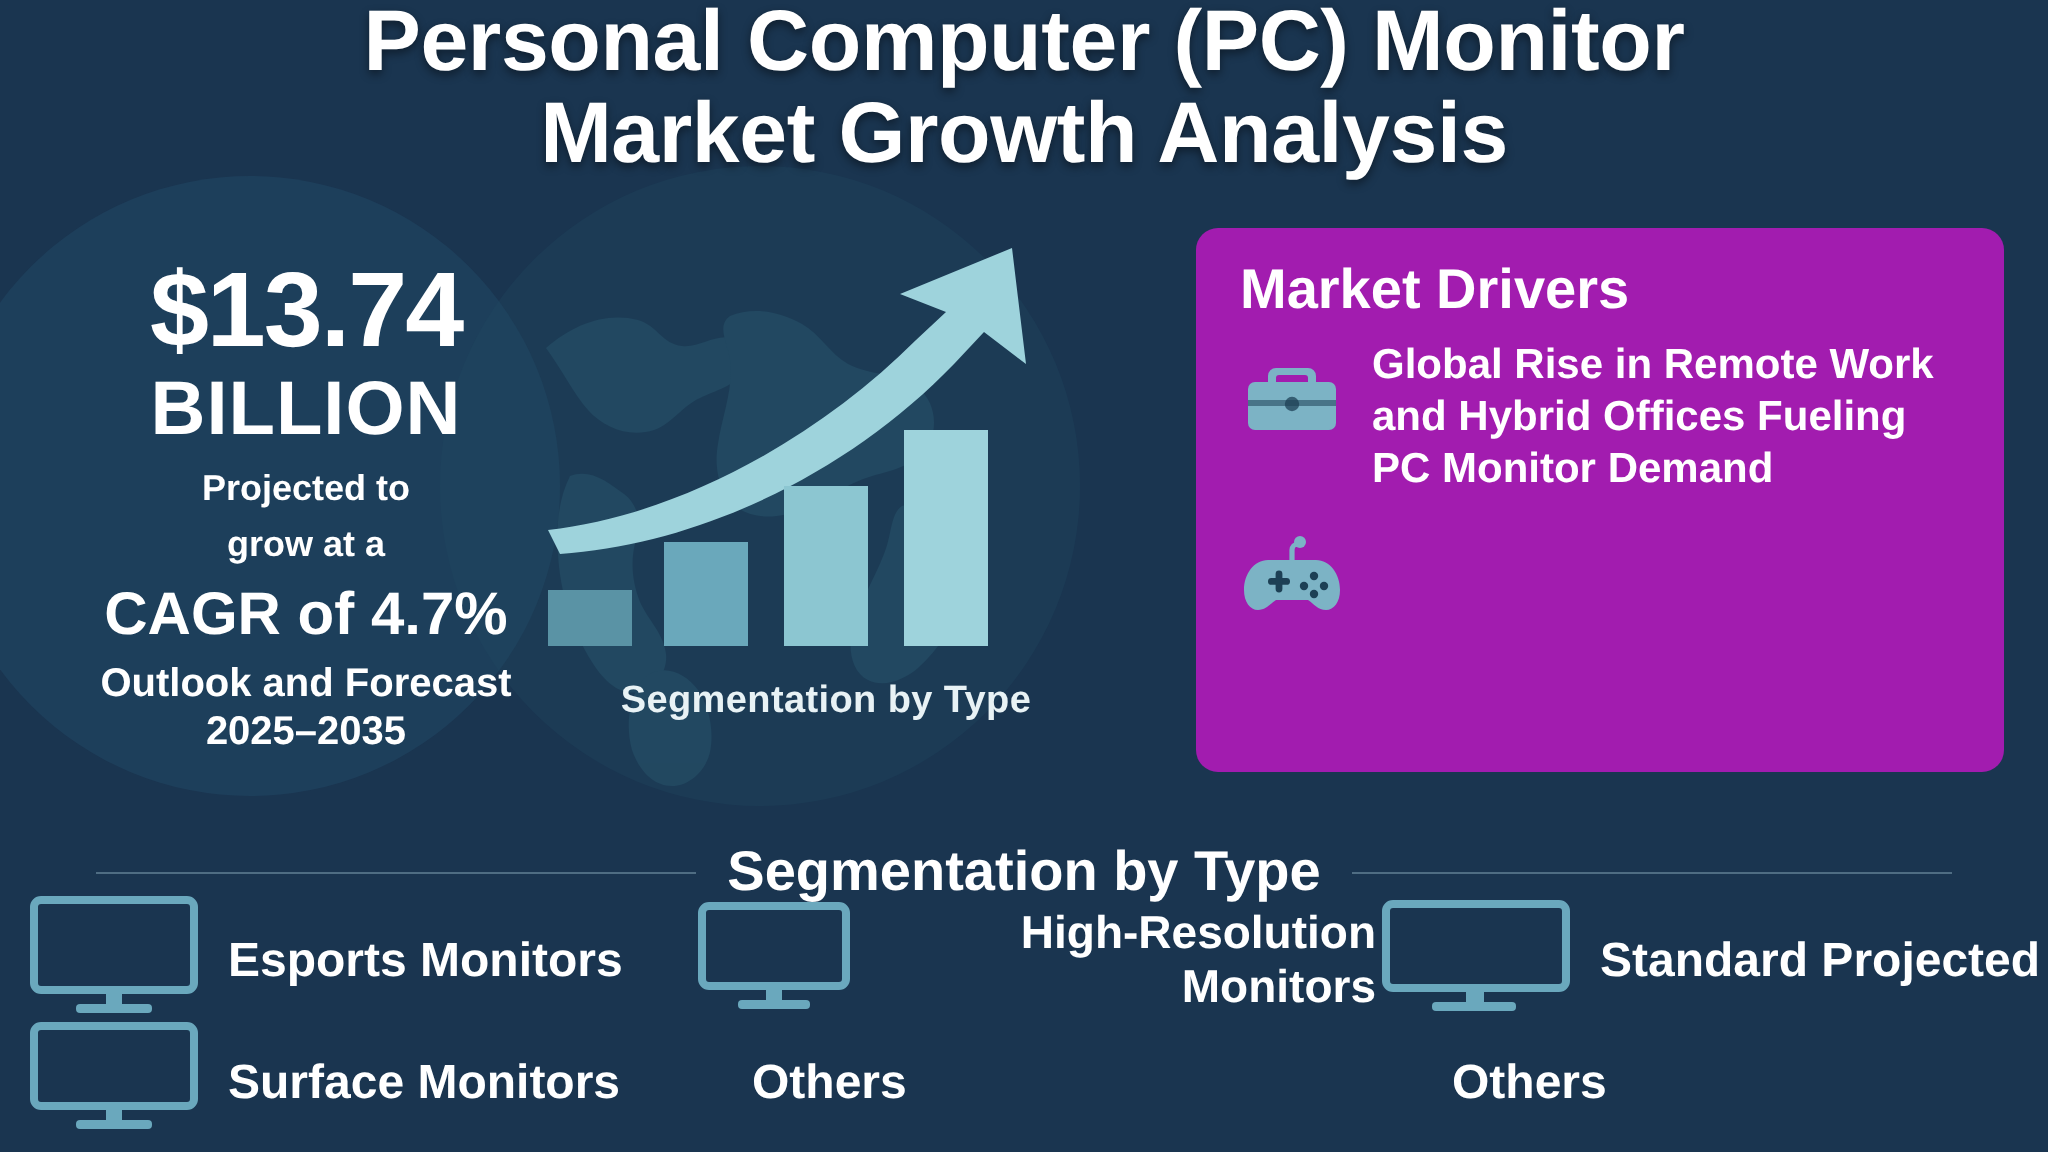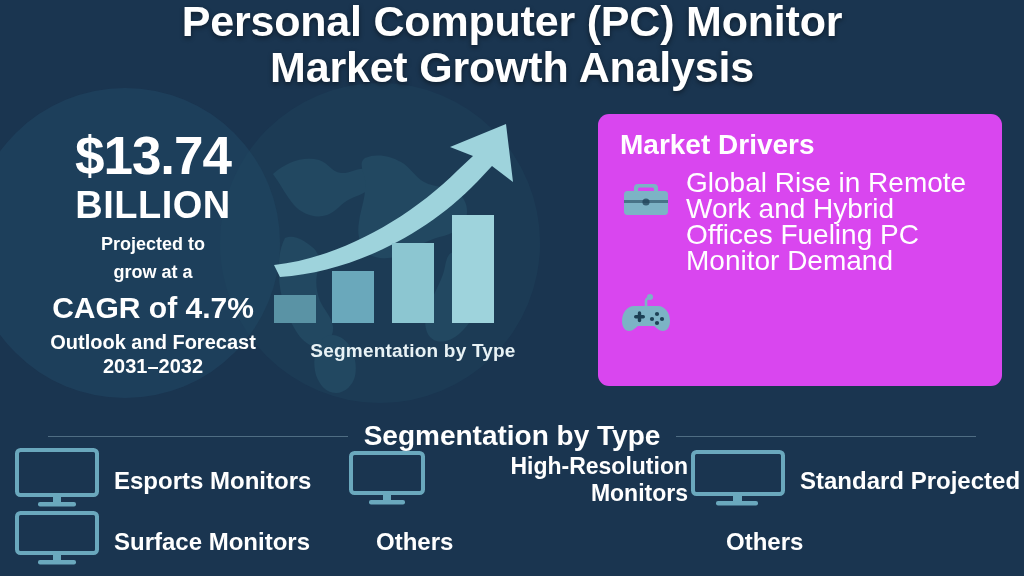--- a/index.html
+++ b/index.html
@@ -58,27 +58,27 @@
   .arrow-svg { position:absolute; left:0; top:0; width:300px; height:230px; }
   .chart-caption {
     position:absolute; left:0; bottom:8px; width:290px;
     text-align:center; font-size:19px; font-weight:bold;
     color:#e8f2f5; letter-spacing:.2px;
   }
 
   
   .drivers-panel {
     position:absolute; left:598px; top:114px; width:404px; height:272px;
-    background:#d946ef; border-radius:11px;
+    background:#a21caf; border-radius:11px;
     padding:14px 18px 0 22px;
   }
   .drivers-title { font-size:28px; font-weight:bold; line-height:34px; margin-bottom:8px; }
   .driver-row { display:flex; align-items:flex-start; gap:12px; margin-bottom:12px; }
   .driver-icon { flex:0 0 54px; width:54px; height:50px; padding-top:6px; }
-  .driver-text { font-size:28px; font-weight:normal; line-height:26px; color:#ffffff; }
+  .driver-text { font-size:21px; font-weight:bold; line-height:26px; color:#ffffff; }
 
   
   .seg-head {
     position:absolute; left:0; top:414px; width:1024px; height:44px;
     display:flex; align-items:center; justify-content:center; gap:16px;
   }
   .seg-rule { height:1px; background:rgba(180,215,225,.35); flex:0 0 300px; }
   .seg-title { font-size:28px; font-weight:bold; line-height:32px; white-space:nowrap; }
 
   
@@ -120,21 +120,21 @@
     <div class="title-line">Market Growth Analysis</div>
   </div>
 
   <div class="stat-block">
     <div class="stat-value">$13.74</div>
     <div class="stat-unit">BILLION</div>
     <div class="stat-sub">Projected to</div>
     <div class="stat-sub" style="margin-top:0">grow at a</div>
     <div class="stat-cagr">CAGR of 4.7%</div>
     <div class="stat-note">Outlook and Forecast</div>
-    <div class="stat-note" style="margin-top:0">2031–2032</div>
+    <div class="stat-note" style="margin-top:0">2025–2035</div>
   </div>
 
   <div class="chart-area">
     <svg class="arrow-svg" viewBox="0 0 300 230">
       <path d="M6 165 C70 158 140 120 190 70 L205 56 L182 47 L238 24 L245 82 L224 66 L209 82 C158 135 84 172 12 177 Z" fill="#9ed3dc"></path>
     </svg>
     <div class="bars">
       <div class="bar" style="left:6px;  height:28px;  background:#5a93a5;"></div>
       <div class="bar" style="left:64px; height:52px;  background:#6aa8bb;"></div>
       <div class="bar" style="left:124px;height:80px;  background:#8cc6d1;"></div>

